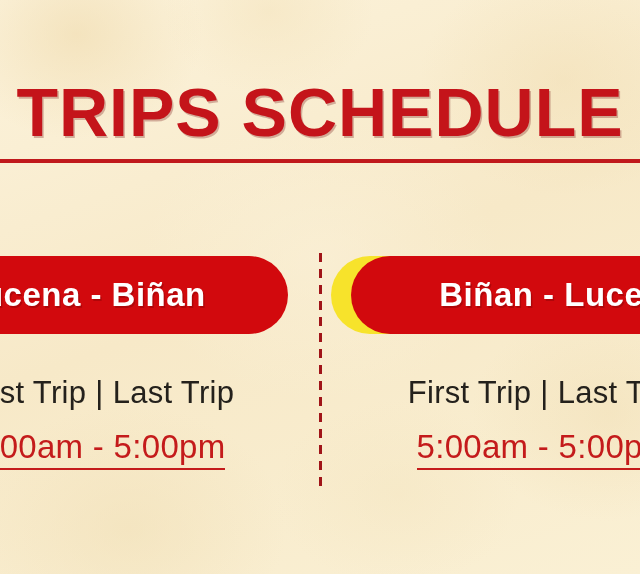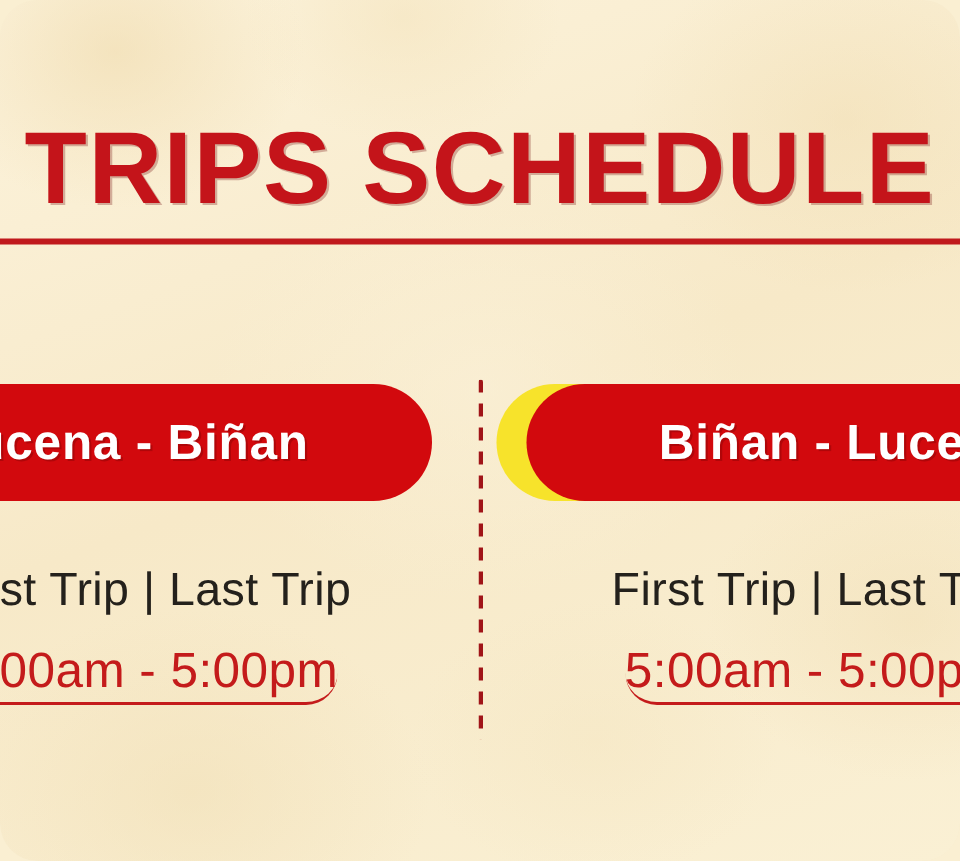--- a/index.html
+++ b/index.html
@@ -1,15 +1,15 @@
 <!DOCTYPE html>
 <html><head>
 <meta charset="utf-8">
 <style>
-  * { margin:0; padding:0; box-sizing:border-box;border-radius:25px; }
+  * { margin:0; padding:0; box-sizing:border-box; }
 
   html, body {
     width:640px; height:574px;
     overflow:hidden;
   }
 
   body {
     font-family:"Liberation Sans", sans-serif;
     background:#FAEFD2;
     position:relative;

